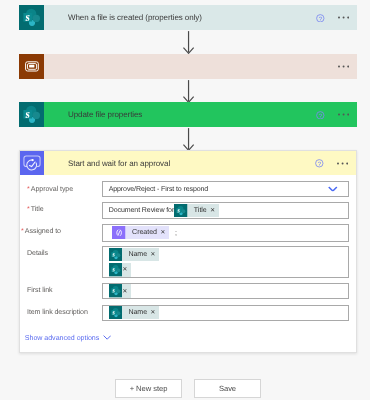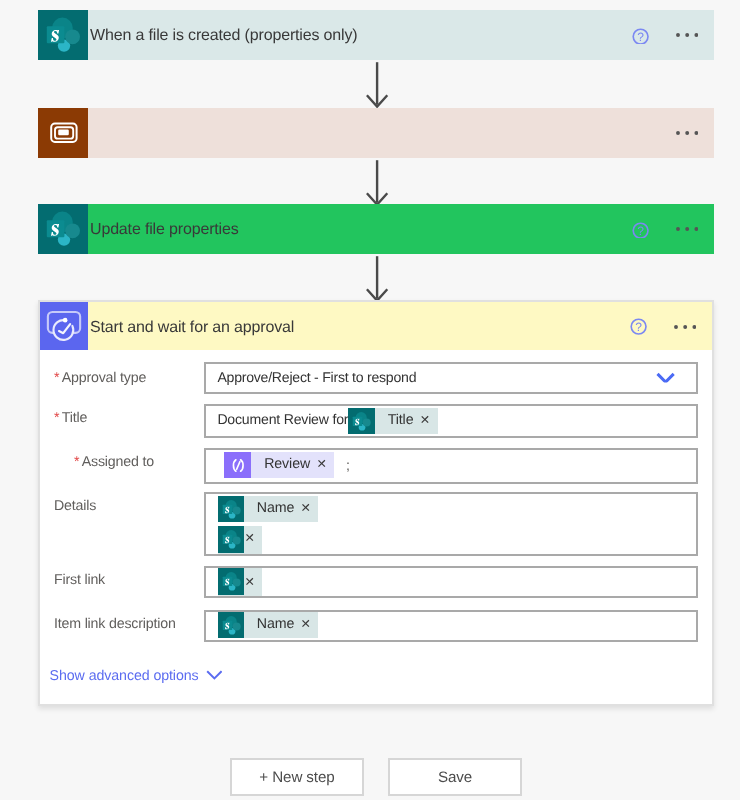--- a/index.html
+++ b/index.html
@@ -6,21 +6,21 @@
   html,body{margin:0;padding:0;}
   body{width:370px;height:400px;background:#f7f7f7;-webkit-font-smoothing:antialiased;text-rendering:geometricPrecision;
        font-family:"Liberation Sans",sans-serif;overflow:hidden;position:relative;}
   .canvas{position:absolute;left:0;top:0;width:370px;height:400px;}
 
   
   .step{position:absolute;left:19px;width:338px;box-sizing:border-box;}
   .step-head{position:relative;height:25px;box-sizing:border-box;display:flex;align-items:center;}
   .step-icon{width:25px;height:25px;flex:0 0 25px;}
   .step-icon svg{display:block;width:25px;height:25px;}
-  .step-title{font-size:8px;line-height:11px;color:#393939;margin-left:1px;white-space:nowrap;letter-spacing:-0.08px;}
+  .step-title{font-size:8px;line-height:11px;color:#393939;margin-left:24px;white-space:nowrap;letter-spacing:-0.08px;}
   .head-right{position:absolute;right:0;top:0;height:25px;display:flex;align-items:center;}
   .help-icon{width:8.6px;height:8.6px;margin-right:13.5px;line-height:0;display:block;position:relative;top:0.5px;}
   .more-dots{display:flex;align-items:center;padding:0 7.6px 0 0;height:25px;line-height:0;}
 
   
   .arrow{position:absolute;left:183px;}
   .arrow svg{display:block;}
 
   
   .exp-card{position:absolute;left:19px;top:150px;width:338px;height:203px;
@@ -228,30 +228,30 @@
                 <svg viewBox="0 0 25 25">
                   <use href="#ic-sharepoint"></use>
                 </svg>
               </span>
             <span class="tlabel">Title</span>
             <span class="tx">✕</span>
           </span>
         </span>
       </div>
 
-      <span class="flabel" style="left:17px;top:75px"><span class="req">*</span><span>Assigned to</span></span>
+      <span class="flabel" style="left:1px;top:75px"><span class="req">*</span><span>Assigned to</span></span>
       <div class="fctrl" style="left:81.5px;top:72.5px;width:247px;height:18px">
         <span class="inner" style="left:9.9px">
           <span class="token purple">
             <span class="tic">
                 <svg viewBox="0 0 25 25">
                   <use href="#ic-compose"></use>
                 </svg>
               </span>
-            <span class="tlabel">Review</span>
+            <span class="tlabel">Created</span>
             <span class="tx">✕</span>
           </span>
           <span class="plain" style="margin-left:6px;color:#605e5c">;</span>
         </span>
       </div>
 
       <span class="flabel" style="left:7px;top:97.4px"><span>Details</span></span>
       <div class="fctrl" style="left:81.5px;top:95px;width:247px;height:32px">
         <span class="inner" style="flex-direction:column;align-items:flex-start;justify-content:center;gap:2px">
           <span class="token">

